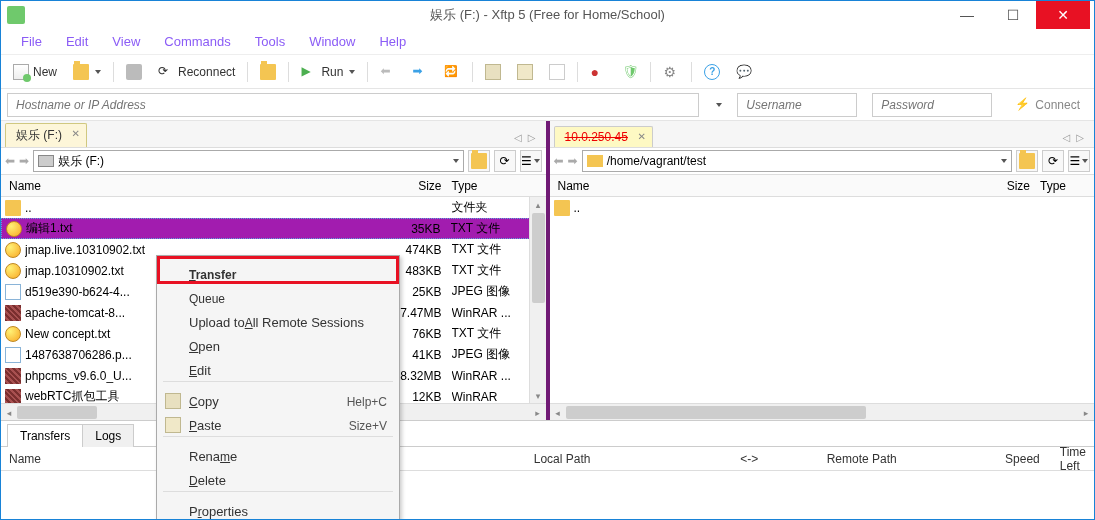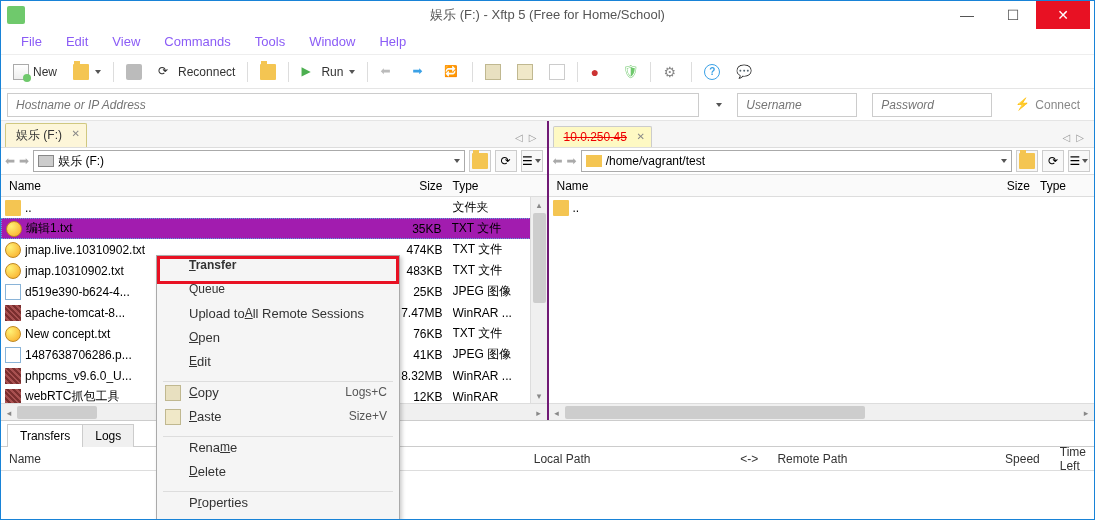--- a/index.html
+++ b/index.html
@@ -33,21 +33,21 @@
 .ico-gear::before { content: "⚙"; color: #888; font-size: 14px; }
 .ico-help::before { content: "?"; color: #3ba1e6; font-weight: bold; background: #fff; border: 1.5px solid #3ba1e6; border-radius: 50%; width: 14px; height: 14px; display: inline-flex; align-items: center; justify-content: center; font-size: 10px; }
 .ico-bubble::before { content: "💬"; color: #3ba1e6; font-size: 13px; }
 .caret { width: 0; height: 0; border-left: 3px solid transparent; border-right: 3px solid transparent; border-top: 4px solid #555; margin-left: 2px; }
 .connectbar { height: 32px; display: flex; align-items: center; padding: 4px 6px; gap: 15px; border-bottom: 1px solid #e5e5e5; }
 .connectbar input { height: 24px; border: 1px solid #ccc; padding: 0 8px; color: #888; background: #fff; }
 .connectbar .host { flex: 1; font-style: italic; }
 .connectbar .user, .connectbar .pass { width: 120px; font-style: italic; }
 .connectbar .connect-btn { display: flex; align-items: center; gap: 4px; padding: 3px 8px; color: #888; }
 .panes { display: flex; height: 300px; border-bottom: 1px solid #ccc; }
-.pane { flex: 1; display: flex; flex-direction: column; border-right: 2px solid #701a75; position: relative; }
+.pane { flex: 1; display: flex; flex-direction: column; border-right: 4px solid #701a75; position: relative; }
 .pane:last-child { border-right: none; }
 .pane-tabs { height: 26px; background: #f6f6f6; display: flex; align-items: flex-end; padding: 0 4px; position: relative; }
 .pane-tab { background: #fdf6d9; border: 1px solid #d0c880; padding: 3px 24px 3px 10px; border-bottom: none; position: relative; color: #333; border-radius: 2px 2px 0 0; }
 .pane-tab .x { position: absolute; right: 6px; top: 4px; color: #888; font-size: 10px; }
 .pane-tabs .nav { margin-left: auto; display: flex; gap: 2px; color: #999; padding: 0 4px 4px 0; }
 .pane-tabs .nav span { padding: 0 2px; cursor: default; font-size: 10px; }
 .pathbar { height: 28px; display: flex; align-items: center; padding: 2px 4px; gap: 4px; border-top: 1px solid #ddd; border-bottom: 1px solid #ddd; }
 .pathbar select, .pathbar .path { flex: 1; height: 22px; border: 1px solid #aaa; padding: 0 4px; display: flex; align-items: center; background: #fff; }
 .pathbar .drive-ico { width: 16px; height: 12px; background: #ccc; border: 1px solid #888; margin-right: 4px; }
 .pathbar .folder-ico { width: 16px; height: 12px; background: #f4c552; margin-right: 4px; }
@@ -71,36 +71,36 @@
 .hscroll .thumb { position: absolute; left: 16px; top: 2px; height: 13px; width: 80px; background: #cdcdcd; border-radius: 2px; }
 .hscroll .arrow { position: absolute; top: 2px; width: 14px; height: 13px; display: flex; align-items: center; justify-content: center; color: #888; font-size: 9px; }
 .hscroll .al { left: 1px; }
 .hscroll .ar { right: 1px; }
 .vscroll { position: absolute; right: 0; top: 76px; bottom: 17px; width: 17px; background: #f0f0f0; border-left: 1px solid #ddd; }
 .vscroll .vt { position: absolute; left: 2px; top: 16px; width: 13px; height: 90px; background: #cdcdcd; border-radius: 2px; }
 .vscroll .va { position: absolute; left: 2px; width: 13px; height: 13px; display: flex; align-items: center; justify-content: center; color: #888; font-size: 9px; }
 .vscroll .vau { top: 1px; }
 .vscroll .vad { bottom: 1px; }
 .ctxmenu { position: absolute; left: 155px; top: 254px; width: 244px; background: #f5f5f5; border: 1px solid #aaa; box-shadow: 2px 2px 4px rgba(0,0,0,0.2); z-index: 100; padding: 2px; }
-.ctxmenu .mi { height: 24px; display: flex; align-items: flex-start; padding: 0 10px 0 30px; position: relative; color: #333; font-size: 13px; }
+.ctxmenu .mi { height: 24px; display: flex; align-items: flex-end; padding: 0 10px 0 30px; position: relative; color: #333; font-size: 13px; }
 .ctxmenu .mi .sc { margin-left: auto; color: #555; font-size: 12px; }
 .ctxmenu .mi .mi-ico { position: absolute; left: 6px; width: 16px; height: 16px; }
 .ctxmenu .mi.highlighted { outline: 3px solid #e81123; outline-offset: -1px; font-weight: bold; }
 .ctxmenu .msep { height: 1px; background: #ddd; margin: 3px 4px; }
 .ctxmenu .ul { text-decoration: underline; }
 .bottom-tabs { height: 26px; display: flex; align-items: flex-end; padding: 0 6px; border-bottom: 1px solid #ccc; }
 .bottom-tab { padding: 4px 12px; border: 1px solid #ccc; background: #fff; margin-right: -1px; border-bottom: none; position: relative; top: 1px; }
 .bottom-tab.inactive { background: #f0f0f0; }
 .bottom-cols { height: 24px; display: flex; align-items: center; border-bottom: 1px solid #ddd; padding: 0 8px; }
 .bottom-cols span { color: #333; }
 .bc-name { width: 380px; }
 .bc-size { width: 180px; }
 .bc-local { width: 200px; }
 .bc-arrow { width: 60px; text-align: center; }
-.bc-remote { width: 180px; }
+.bc-remote { width: 180px; text-align: center; }
 .bc-speed { width: 100px; text-align: right; }
 .bc-time { flex: 1; padding-left: 20px; }
 .redacted { color: #e00; text-decoration: line-through; }
 </style>
 </head>
 <body>
 
 <div class="titlebar">
   <div class="app-icon"></div>
   <div class="title">娱乐 (F:) - Xftp 5 (Free for Home/School)</div>
@@ -361,20 +361,20 @@
   <div class="mi highlighted">
       <span><span class="ul">T</span>ransfer</span>
     </div>
   <div class="mi">
       <span>Queue</span>
     </div>
   <div class="mi">Upload to <span class="ul">A</span>ll Remote Sessions</div>
   <div class="mi"><span class="ul">O</span>pen</div>
   <div class="mi"><span class="ul">E</span>dit</div>
   <div class="msep"></div>
-  <div class="mi"><span class="mi-ico ico ico-copy"></span><span class="ul">C</span>opy<span class="sc">Logs+C</span></div>
+  <div class="mi"><span class="mi-ico ico ico-copy"></span><span class="ul">C</span>opy<span class="sc">Help+C</span></div>
   <div class="mi"><span class="mi-ico ico ico-paste"></span><span class="ul">P</span>aste<span class="sc">Size+V</span></div>
   <div class="msep"></div>
   <div class="mi">Rena<span class="ul">m</span>e</div>
   <div class="mi"><span class="ul">D</span>elete</div>
   <div class="msep"></div>
   <div class="mi">P<span class="ul">r</span>operties</div>
 </div>
 
 </body></html>

